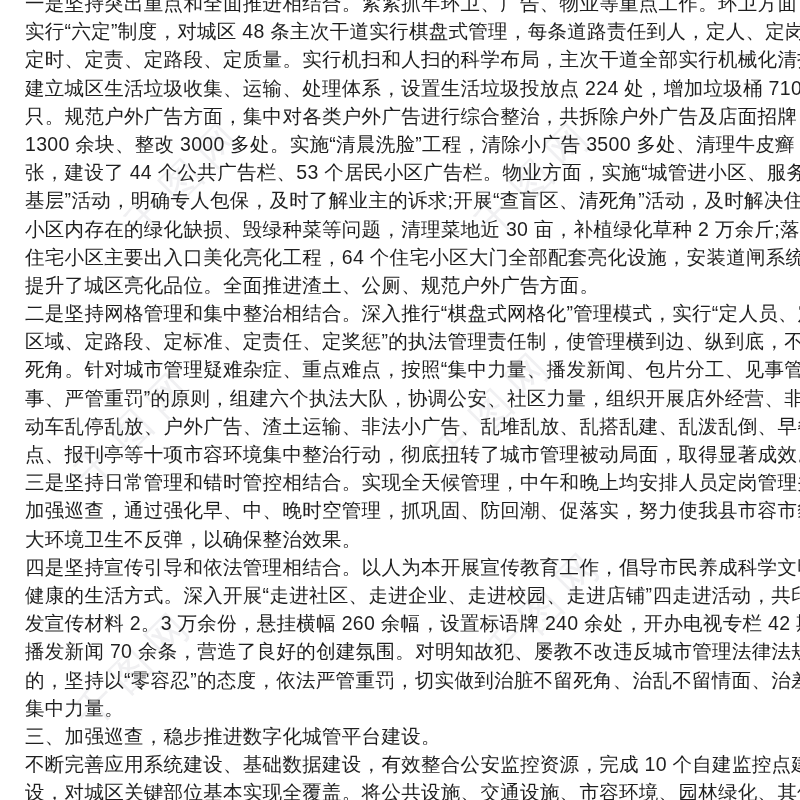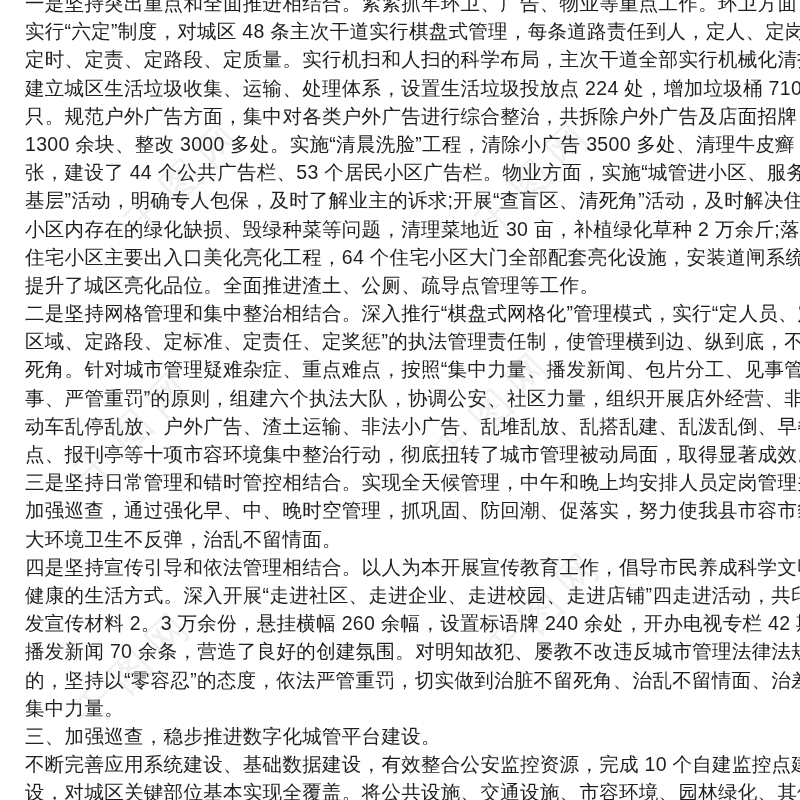--- a/index.html
+++ b/index.html
@@ -77,30 +77,30 @@
     <div class="line">一是坚持突出重点和全面推进相结合。紧紧抓牢环卫、广告、物业等重点工作。环卫方面，</div>
     <div class="line">实行“六定”制度，对城区 48 条主次干道实行棋盘式管理，每条道路责任到人，定人、定岗、</div>
     <div class="line">定时、定责、定路段、定质量。实行机扫和人扫的科学布局，主次干道全部实行机械化清扫。</div>
     <div class="line">建立城区生活垃圾收集、运输、处理体系，设置生活垃圾投放点 224 处，增加垃圾桶 710 余</div>
     <div class="line">只。规范户外广告方面，集中对各类户外广告进行综合整治，共拆除户外广告及店面招牌</div>
     <div class="line">1300 余块、整改 3000 多处。实施“清晨洗脸”工程，清除小广告 3500 多处、清理牛皮癣 9400</div>
     <div class="line">张，建设了 44 个公共广告栏、53 个居民小区广告栏。物业方面，实施“城管进小区、服务在</div>
     <div class="line">基层”活动，明确专人包保，及时了解业主的诉求;开展“查盲区、清死角”活动，及时解决住宅</div>
     <div class="line">小区内存在的绿化缺损、毁绿种菜等问题，清理菜地近 30 亩，补植绿化草种 2 万余斤;落实</div>
     <div class="line">住宅小区主要出入口美化亮化工程，64 个住宅小区大门全部配套亮化设施，安装道闸系统，</div>
-    <div class="line">提升了城区亮化品位。全面推进渣土、公厕、疏导点管理等工作。</div>
+    <div class="line">提升了城区亮化品位。全面推进渣土、公厕、规范户外广告方面。</div>
     <div class="line">二是坚持网格管理和集中整治相结合。深入推行“棋盘式网格化”管理模式，实行“定人员、定</div>
     <div class="line">区域、定路段、定标准、定责任、定奖惩”的执法管理责任制，使管理横到边、纵到底，不留</div>
     <div class="line">死角。针对城市管理疑难杂症、重点难点，按照“集中力量、播发新闻、包片分工、见事管</div>
     <div class="line">事、严管重罚”的原则，组建六个执法大队，协调公安、社区力量，组织开展店外经营、非机</div>
     <div class="line">动车乱停乱放、户外广告、渣土运输、非法小广告、乱堆乱放、乱搭乱建、乱泼乱倒、早餐</div>
     <div class="line">点、报刊亭等十项市容环境集中整治行动，彻底扭转了城市管理被动局面，取得显著成效。</div>
     <div class="line">三是坚持日常管理和错时管控相结合。实现全天候管理，中午和晚上均安排人员定岗管理并</div>
     <div class="line">加强巡查，通过强化早、中、晚时空管理，抓巩固、防回潮、促落实，努力使我县市容市貌、</div>
-    <div class="line">大环境卫生不反弹，治乱不留情面。</div>
+    <div class="line">大环境卫生不反弹，以确保整治效果。</div>
     <div class="line">四是坚持宣传引导和依法管理相结合。以人为本开展宣传教育工作，倡导市民养成科学文明</div>
     <div class="line">健康的生活方式。深入开展“走进社区、走进企业、走进校园、走进店铺”四走进活动，共印</div>
     <div class="line">发宣传材料 2。3 万余份，悬挂横幅 260 余幅，设置标语牌 240 余处，开办电视专栏 42 期，</div>
     <div class="line">播发新闻 70 余条，营造了良好的创建氛围。对明知故犯、屡教不改违反城市管理法律法规</div>
     <div class="line">的，坚持以“零容忍”的态度，依法严管重罚，切实做到治脏不留死角、治乱不留情面、治差</div>
     <div class="line">集中力量。</div>
     <div class="line">三、加强巡查，稳步推进数字化城管平台建设。</div>
     <div class="line">不断完善应用系统建设、基础数据建设，有效整合公安监控资源，完成 10 个自建监控点建</div>
     <div class="line">设，对城区关键部位基本实现全覆盖。将公共设施、交通设施、市容环境、园林绿化、其他</div>
   </div>

